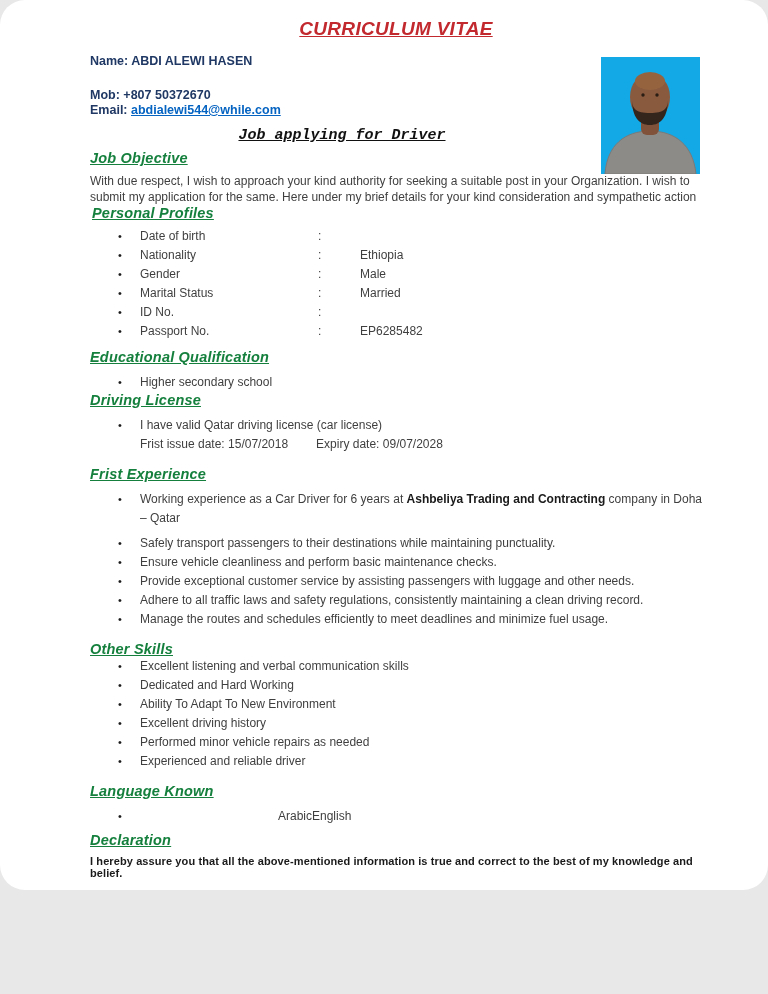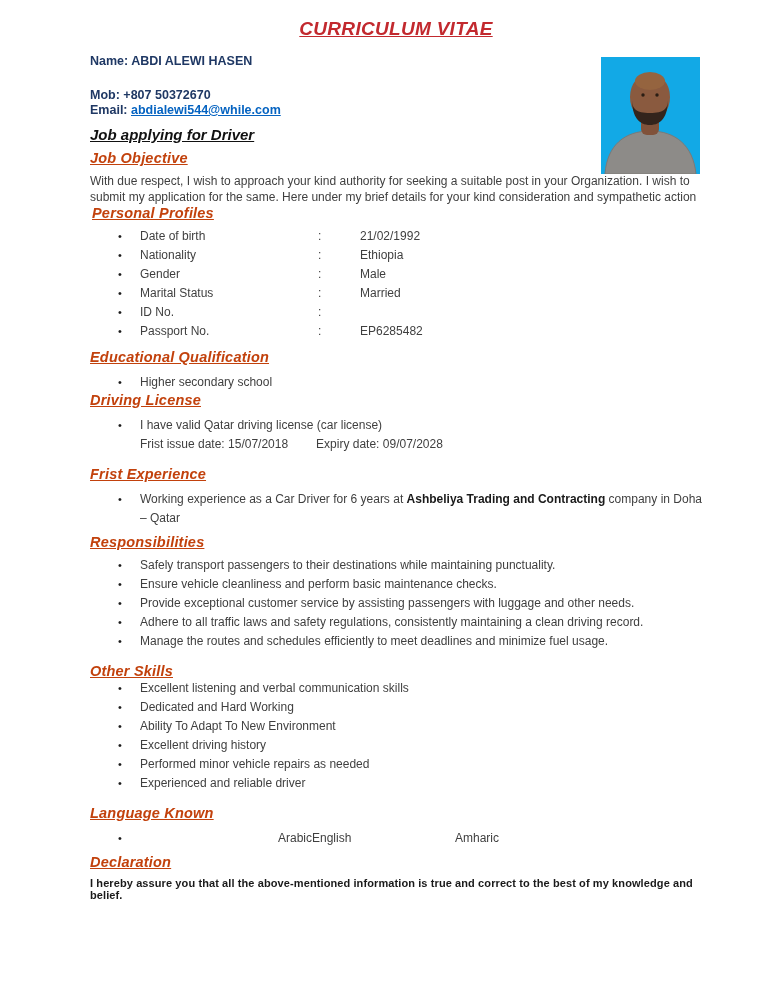--- a/index.html
+++ b/index.html
@@ -1,24 +1,25 @@
 <!DOCTYPE html>
 <html><head>
 <meta charset="utf-8">
 <style>
   * { margin:0; padding:0; box-sizing:border-box; }
   html,body { background:#e8e8e8; }
   .page {
     position:relative;
-    width:768px; height:994px;
+    width:768px; height:890px;
     margin:0 auto;
     background:#ffffff;
     font-family:"Liberation Sans", sans-serif;
     color:#3f3f3f;
     overflow:hidden;
+    border-radius:25px;
   }
   .content { padding:14px 66px 0 90px; }
 
   
   .doc-title {
     text-align:center;
     font-size:19px; font-weight:bold; font-style:italic;
     color:#c2292e; text-decoration:underline;
     margin-top:4px; letter-spacing:0.3px;
   }
@@ -28,31 +29,31 @@
   .hdr-email{ margin-top:1px; }
   .email-link { color:#0563c1; text-decoration:underline; font-weight:bold; cursor:pointer; }
 
   .photo {
     position:absolute; top:57px; right:68px;
     width:99px; height:117px;
     background:#12a9e6;
     overflow:hidden;
   }
 
-  .subtitle-wrap { padding-right:108px; margin-top:9px; }
+  .subtitle-wrap { text-align:center; padding-right:108px; margin-top:9px;font-family:Liberation Mono, monospace; }
   .subtitle {
     display:inline-block;
     font-size:15px; font-weight:bold; font-style:italic;
     color:#111; text-decoration:underline;
   }
 
   
   .sec-h {
     font-size:14.5px; font-weight:bold; font-style:italic;
-    color:#c2410c; text-decoration:underline;
+    color:#15803d; text-decoration:underline;
     letter-spacing:0.2px;
   }
   .mt6  { margin-top:6px; }
   .mt8  { margin-top:8px; }
   .mt10 { margin-top:0; }
   .mt12 { margin-top:12px; }
   .indent2 { margin-left:2px; }
 
   .body-par {
     font-size:12px; line-height:16px; margin-top:7px;
@@ -131,21 +132,20 @@
 
     <div class="sec-h mt6">Job Objective</div>
     <div class="body-par">With due respect, I wish to approach your kind authority for seeking a suitable post in your Organization. I wish to submit my application for the same. Here under my brief details for your kind consideration and sympathetic action</div>
 
     <div class="sec-h mt10 indent2">Personal Profiles</div>
     <div class="mt6">
       <div class="b-row">
         <span class="b-dot">•</span>
         <span class="pp-label">Date of birth</span>
         <span class="pp-colon">:</span>
-        <span class="pp-value">21/02/1992</span>
       </div>
       <div class="b-row">
         <span class="b-dot">•</span>
         <span class="pp-label">Nationality</span>
         <span class="pp-colon">:</span>
         <span class="pp-value">Ethiopia</span>
       </div>
       <div class="b-row">
         <span class="b-dot">•</span>
         <span class="pp-label">Gender</span>
@@ -185,21 +185,20 @@
         <span class="lic-line2">Frist issue date: 15/07/2018</span><span class="lic-gap"></span><span>Expiry date: 09/07/2028</span>
       </span>
     </div>
 
     <div class="sec-h mt12">Frist Experience</div>
     <div class="b-row mt8">
       <span class="b-dot">•</span>
       <span class="b-txt"><span>Working experience as a Car Driver for 6 years at </span><span class="company-bold">Ashbeliya Trading and Contracting</span><span> company in Doha – Qatar</span></span>
     </div>
 
-    <div class="sec-h mt6">Responsibilities</div>
     <div class="mt6">
       <div class="b-row">
         <span class="b-dot">•</span>
         <span class="b-txt">Safely transport passengers to their destinations while maintaining punctuality.</span>
       </div>
       <div class="b-row">
         <span class="b-dot">•</span>
         <span class="b-txt">Ensure vehicle cleanliness and perform basic maintenance checks.</span>
       </div>
       <div class="b-row">
@@ -242,20 +241,19 @@
         <span class="b-dot">•</span>
         <span class="b-txt">Experienced and reliable driver</span>
       </div>
     </div>
 
     <div class="sec-h mt12">Language Known</div>
     <div class="b-row mt8">
       <span class="b-dot">•</span>
       <span class="lang-1">Arabic</span>
       <span class="lang-2">English</span>
-      <span class="lang-3">Amharic</span>
     </div>
 
     <div class="sec-h mt6">Declaration</div>
     <div class="decl-body">I hereby assure you that all the above-mentioned information is true and correct to the best of my knowledge and belief.</div>
 
   </div>
 </div>
 
 </body></html>

